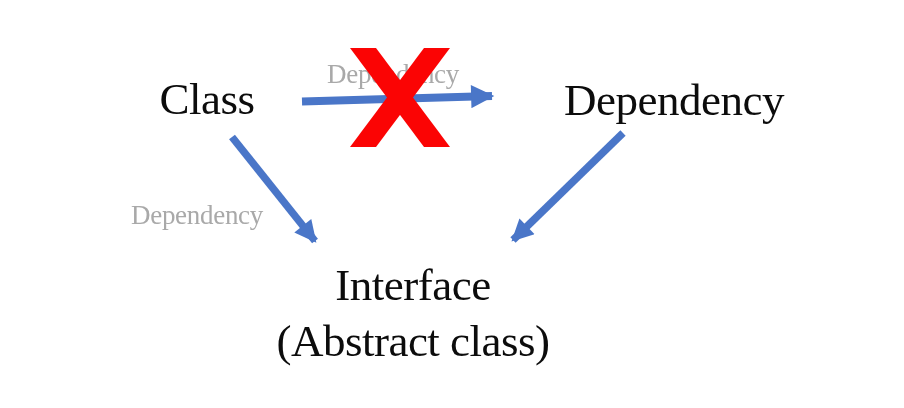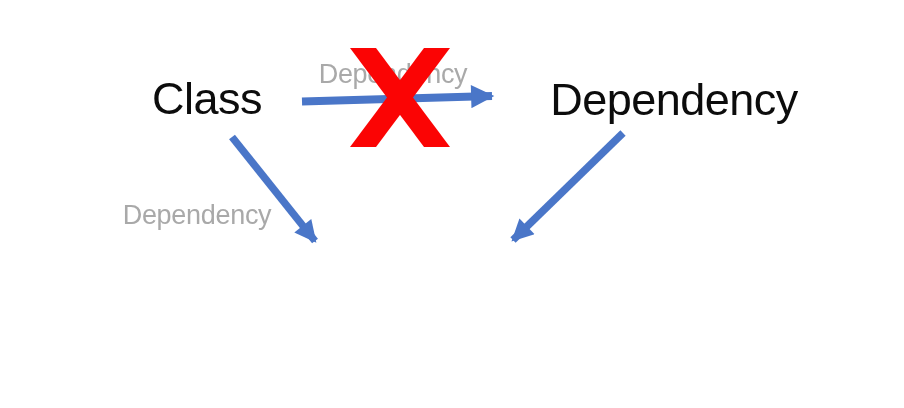--- a/index.html
+++ b/index.html
@@ -10,21 +10,21 @@
     --bg: #ffffff;
   }
   * { margin: 0; padding: 0; box-sizing: border-box; }
   html, body { background: var(--bg); }
   .stage {
     position: relative;
     width: 816px;
     height: 408px;
     background: var(--bg);
     overflow: hidden;
-    font-family: Liberation Sans, sans-serif;
+    font-family: Liberation Serif, serif;
   }
   .node {
     position: absolute;
     transform: translate(-50%, -50%);
     font-size: 45px;
     letter-spacing: -0.5px;
     color: var(--text-black);
     white-space: nowrap;
     z-index: 1;
   }
@@ -65,20 +65,24 @@
 </style>
 </head>
 <body>
 
 <div class="stage">
 
   <div class="node" style="left:207px; top:99px;">Class</div>
 
   <div class="node" style="left:674px; top:100px;">Dependency</div>
 
+  <div class="node multiline" style="left:413px; top:313px;">
+    <div>Interface</div>
+    <div>(Abstract class)</div>
+  </div>
 
   <div class="edge-label" style="left:393px; top:74px;">Dependency</div>
 
   <div class="edge-label" style="left:197px; top:215px;">Dependency</div>
 
 
   <svg class="arrow-layer" viewBox="0 0 904 408">
     <defs>
       <marker id="ahead" viewBox="0 0 10 10" refX="9" refY="5" markerUnits="strokeWidth" markerWidth="3.5" markerHeight="2.9" orient="auto">
         <path class="ah" d="M 0 0 L 10 5 L 0 10 z"></path>

